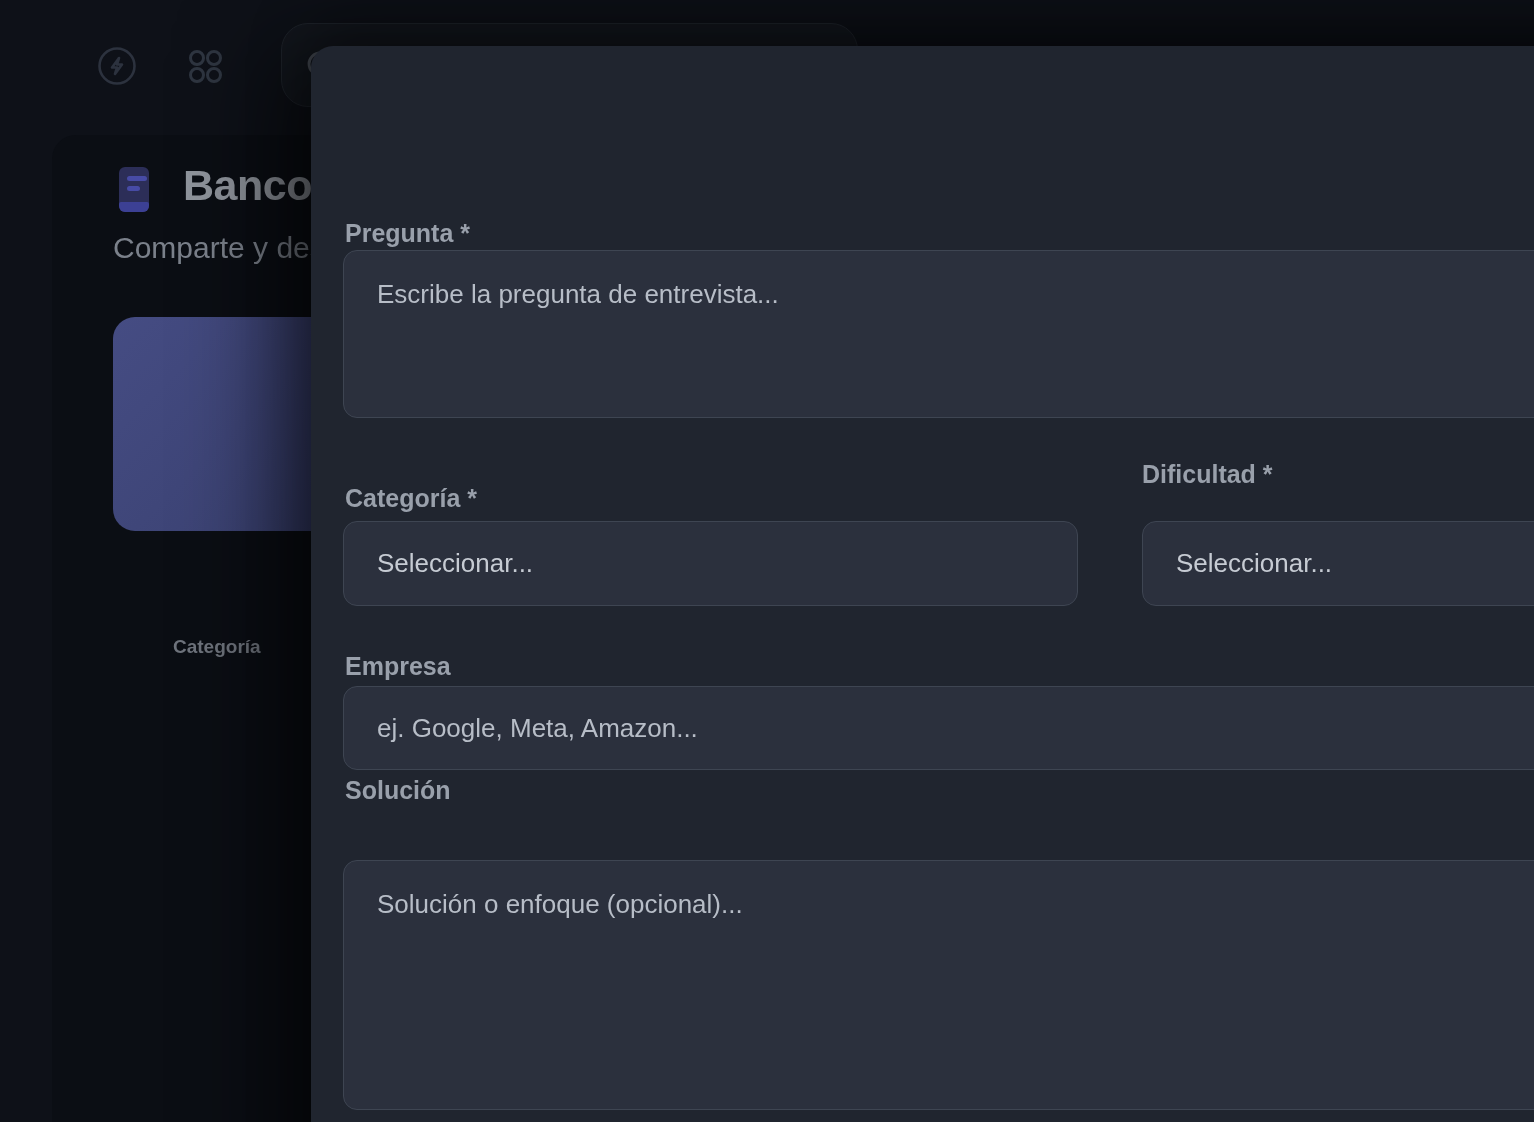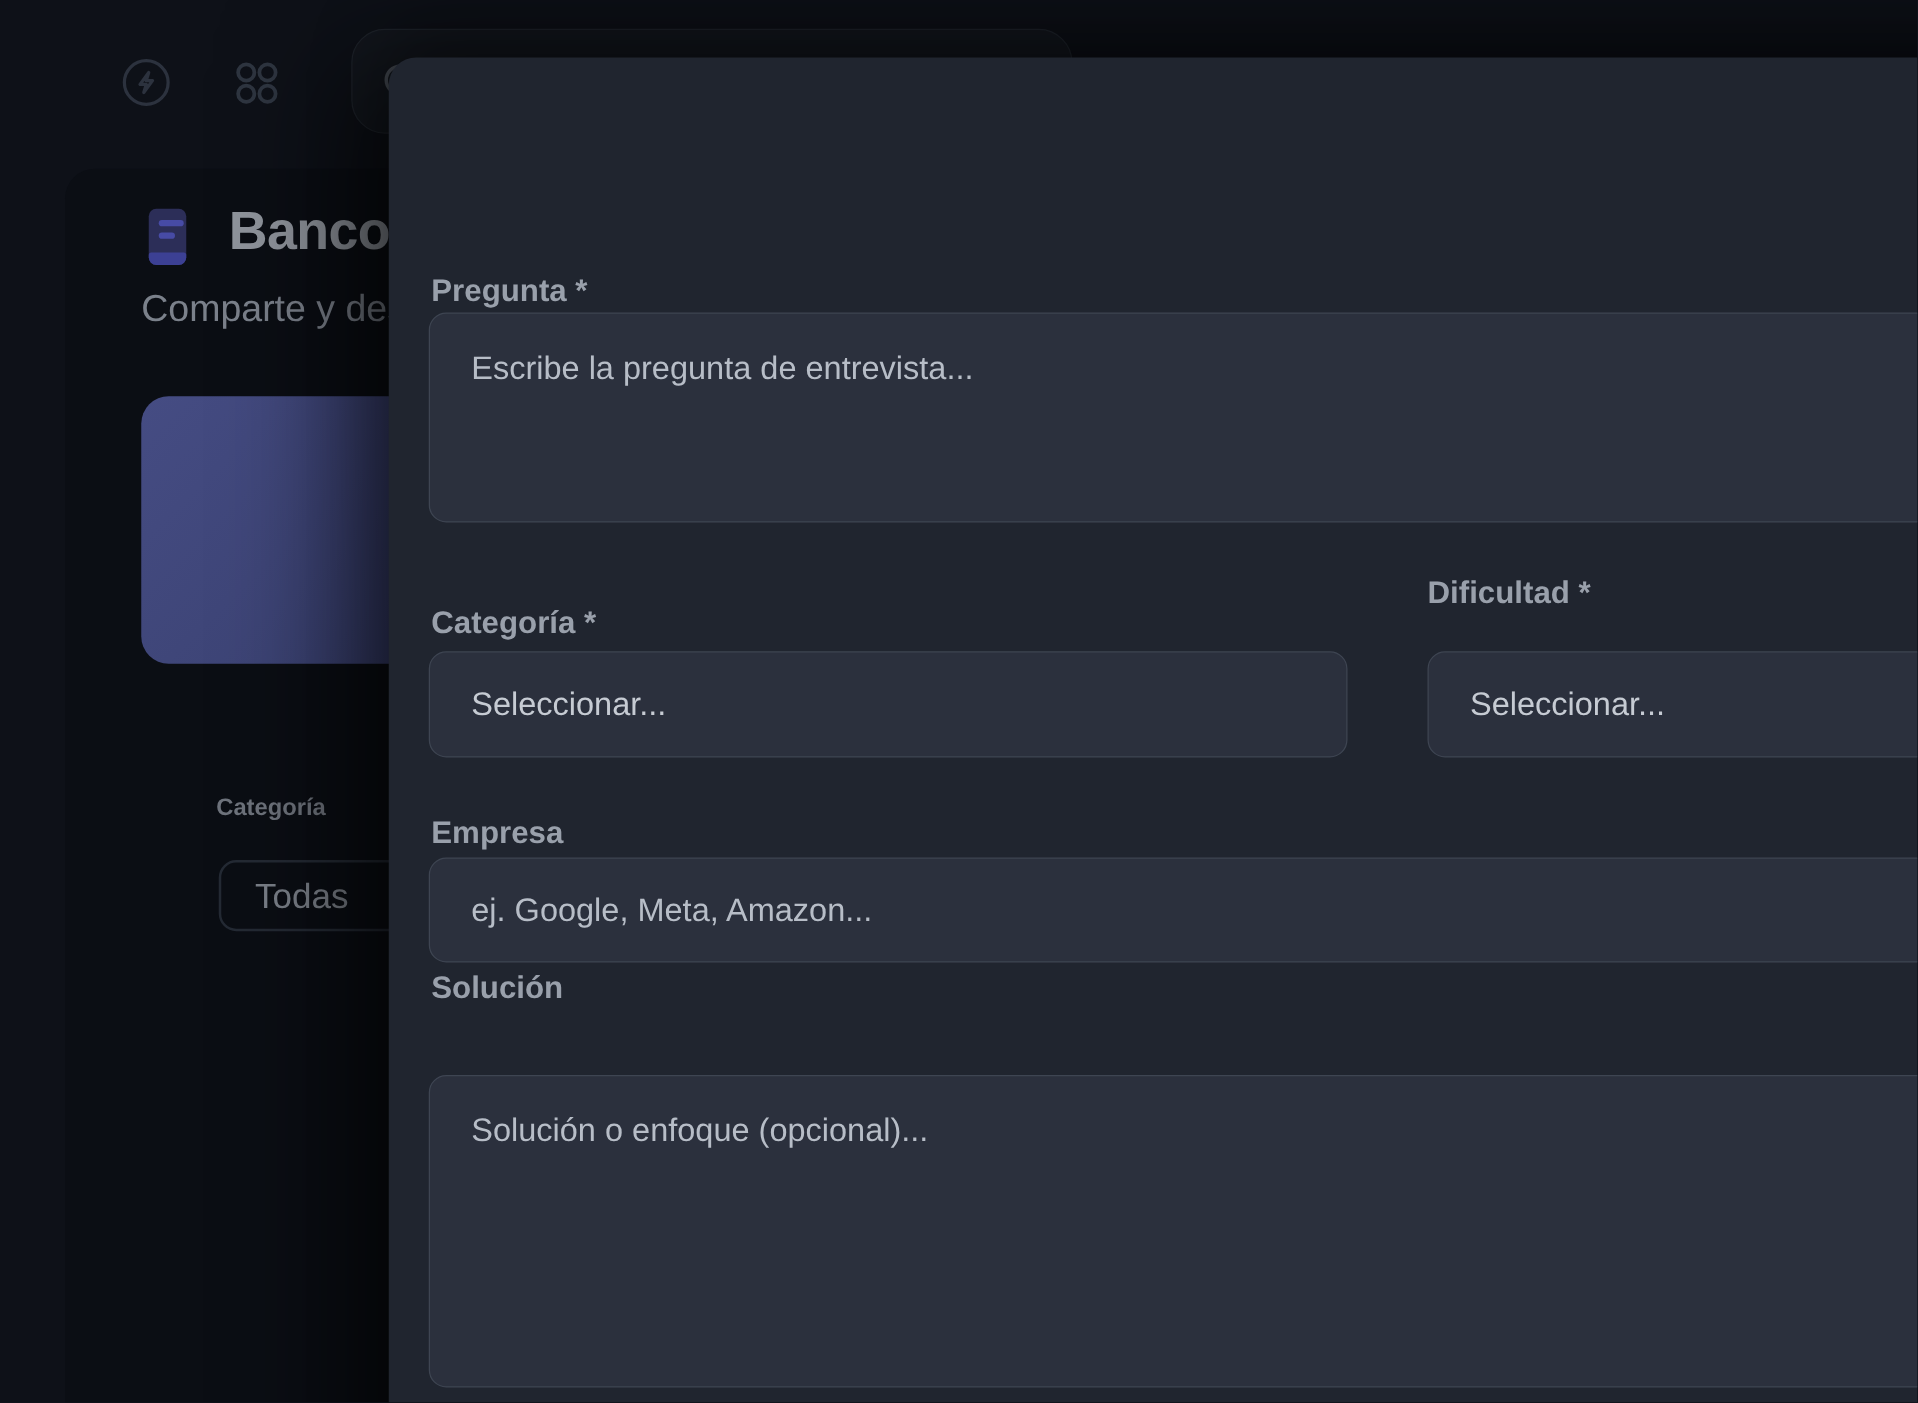--- a/index.html
+++ b/index.html
@@ -146,21 +146,20 @@
       <span class="line1"></span>
         <span class="line2"></span>
         <span class="band"></span>
     </span>
     <h1 class="page-title">Banco</h1>
     <p class="page-subtitle">Comparte y des</p>
 
     <div class="promo-card"></div>
 
     <span class="filter-label">Categoría</span>
-    <button class="category-chip">Todas</button>
   </div>
 
   <div class="modal" role="dialog">
 
     <span class="field-label" id="label-question">Pregunta *</span>
     <textarea class="box" id="question-input" placeholder="Escribe la pregunta de entrevista..." style=""></textarea>
 
     <span class="field-label" id="label-category">Categoría *</span>
     <div class="box select-box" id="category-select">
       <span>Seleccionar...</span>

